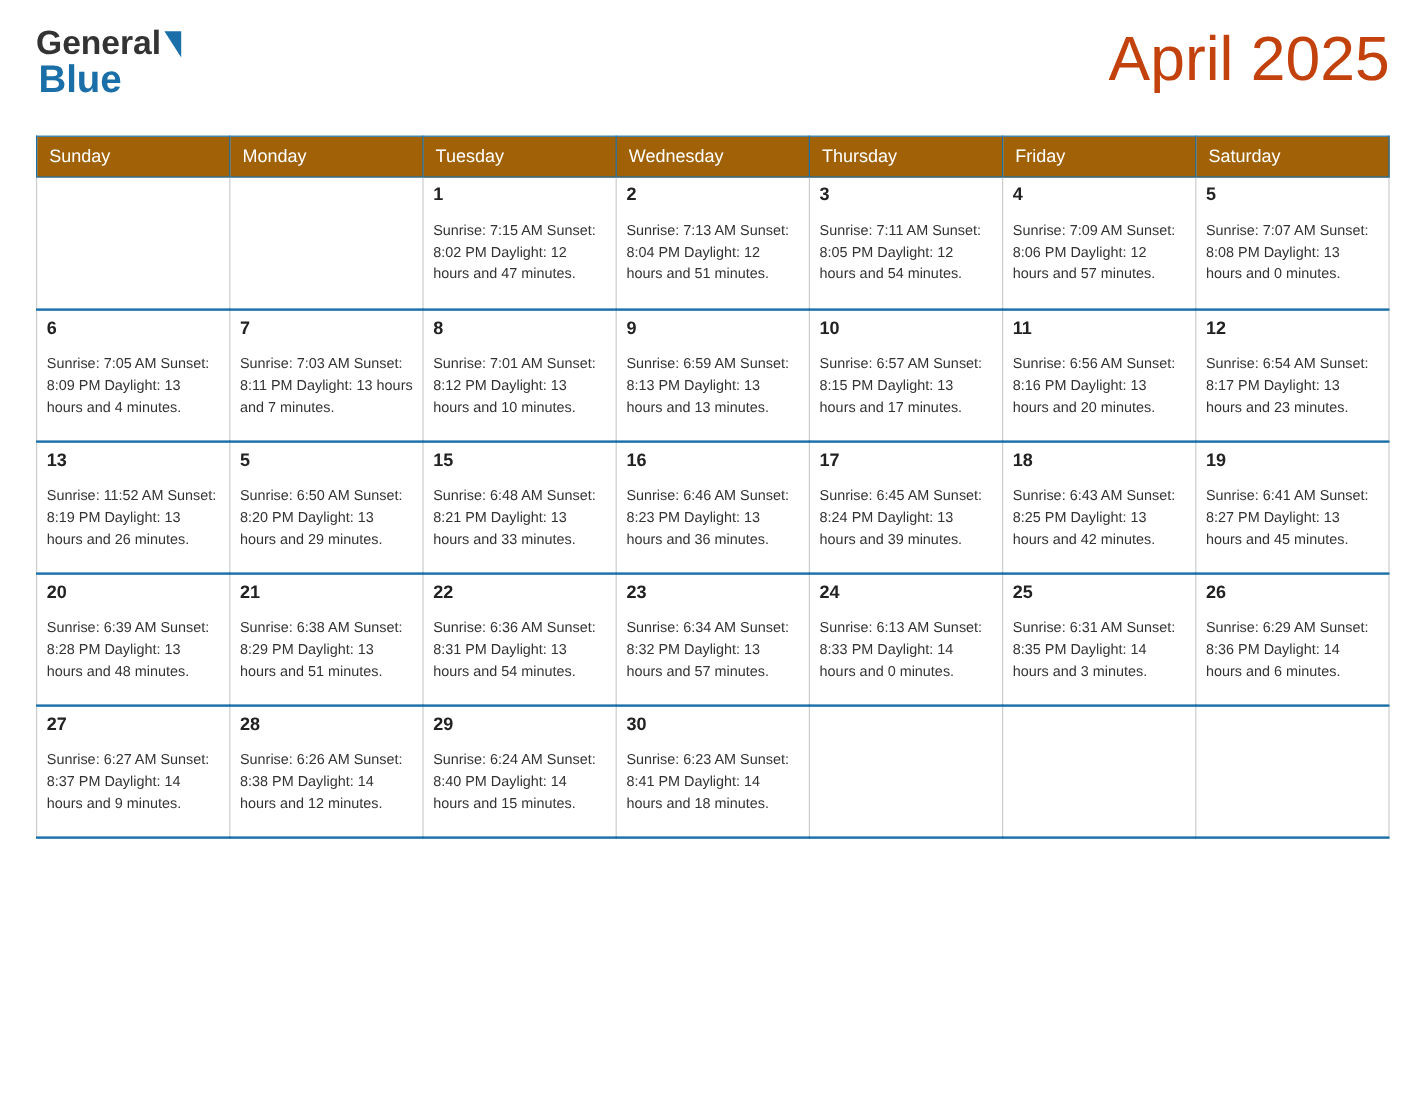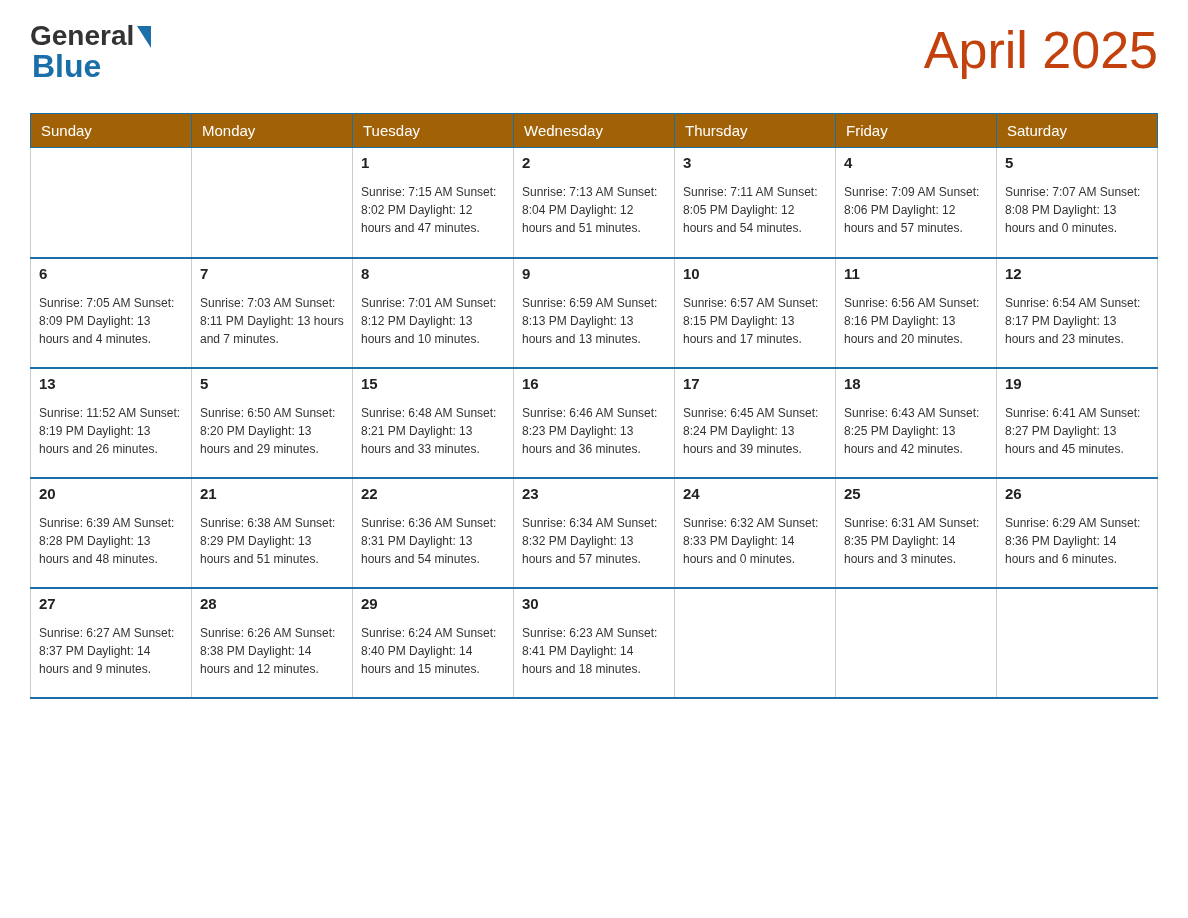--- a/index.html
+++ b/index.html
@@ -296,21 +296,21 @@
         </td>
         <td>
           <div class="day-number">23</div>
           <div class="day-info">Sunrise: 6:34 AM
 Sunset: 8:32 PM
 Daylight: 13 hours
 and 57 minutes.</div>
         </td>
         <td>
           <div class="day-number">24</div>
-          <div class="day-info">Sunrise: 6:32 AM
+          <div class="day-info">Sunrise: 6:13 AM
 Sunset: 8:33 PM
 Daylight: 14 hours
 and 0 minutes.</div>
         </td>
         <td>
           <div class="day-number">25</div>
           <div class="day-info">Sunrise: 6:31 AM
 Sunset: 8:35 PM
 Daylight: 14 hours
 and 3 minutes.</div>

